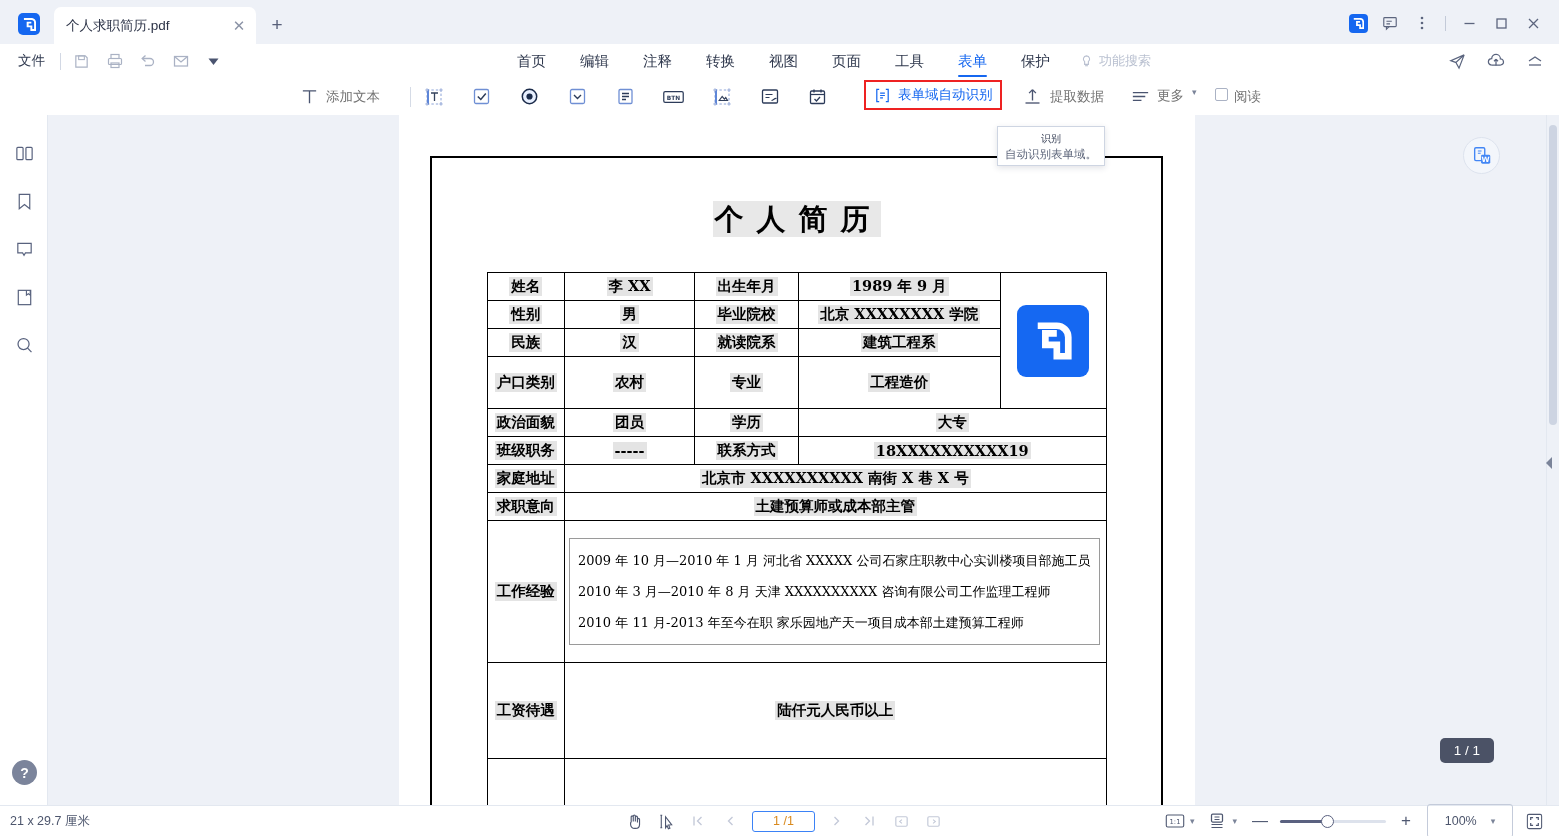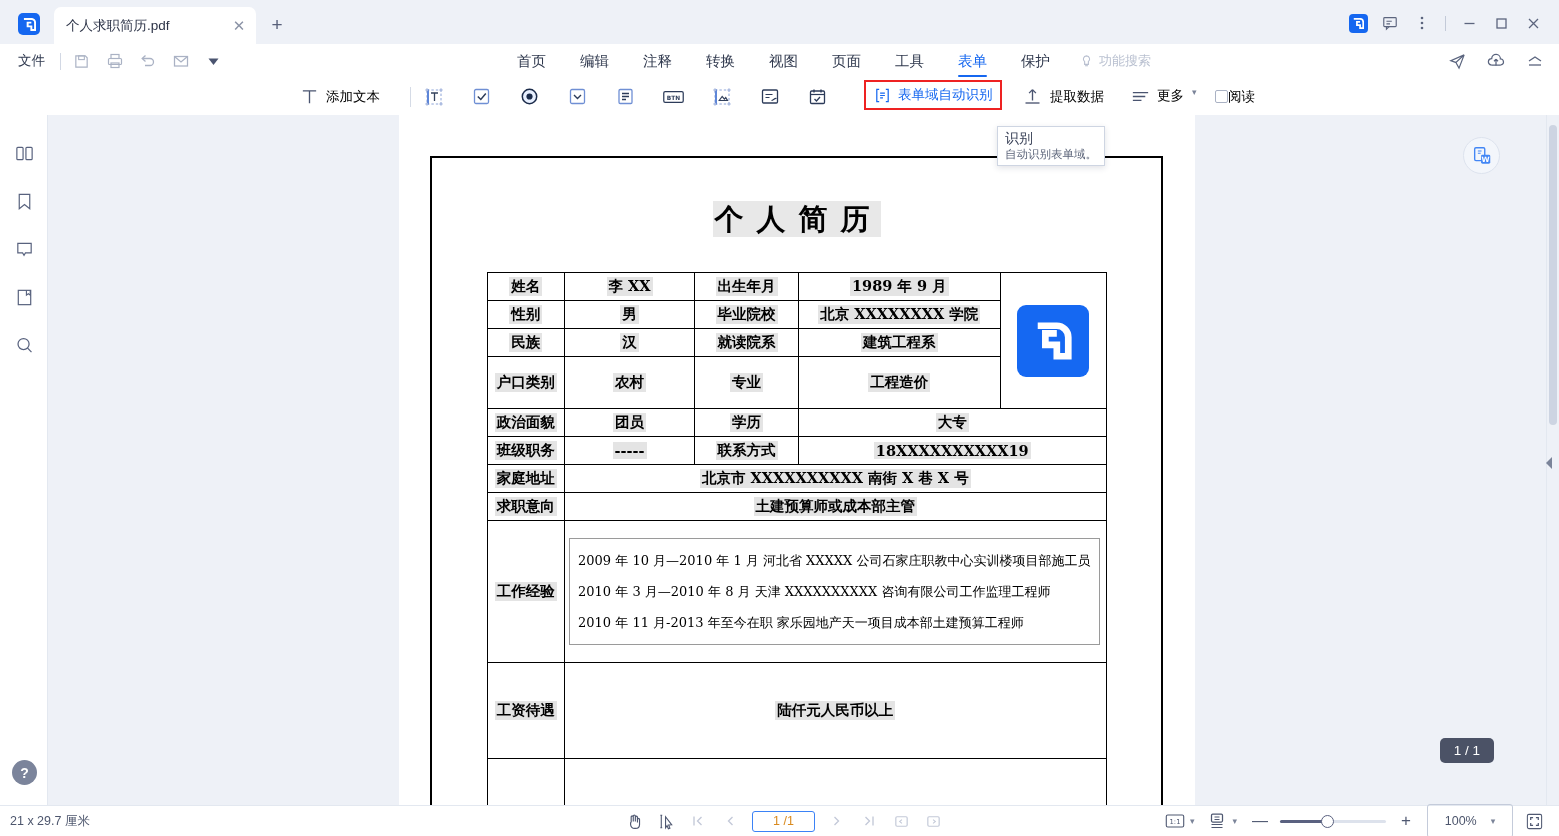--- a/index.html
+++ b/index.html
@@ -102,21 +102,21 @@
   
   .ribbon {
     position: absolute; left: 0; top: 78px; width: 1559px; height: 37px;
     background: #ffffff;
     display: flex; align-items: center;
   }
   .rb-textbtn {
     position: absolute; left: 300px;
     display: flex; align-items: center; gap: 7px; cursor: pointer;
   }
-  .rb-label { font-size: 13.5px; color: #000000; }
+  .rb-label { font-size: 13.5px; color: #737373; }
   .rb-sep { position: absolute; left: 410px; width: 1px; height: 20px; background: #d5dbe6; }
   .rb-icons {
     position: absolute; left: 422px; display: flex; align-items: center; gap: 25px;
   }
   .rbi { width: 23px; height: 23px; cursor: pointer;
     display: flex; align-items: center; justify-content: center; }
   .auto-recog {
     position: absolute; left: 864px; top: 2px;
     height: 30px; border: 2px solid #ee2222;
     display: flex; align-items: center; gap: 6px; padding: 0 7px;
@@ -125,35 +125,35 @@
   .auto-recog .lbl { font-size: 13.5px; color: #1567f0; white-space: nowrap; }
   .extract {
     position: absolute; left: 1022px; display: flex; align-items: center;
     gap: 7px; cursor: pointer;
   }
   .moreb {
     position: absolute; left: 1130px; display: flex; align-items: flex-start;
     gap: 6px; cursor: pointer;
   }
   .readb {
-    position: absolute; left: 1215px; display: flex; align-items: center;
-    cursor: pointer;
+    position: absolute; left: 1215px; display: flex; 
+    gap: 6px; cursor: pointer;
   }
   .cbox-empty {
     width: 13px; height: 13px; border: 1.4px solid #aab2c4; border-radius: 2px;
   }
 
   
   .tooltip {
     position: absolute; left: 997px; top: 126px; width: 108px; height: 40px;
     background: #ffffff; border: 1px solid #ced5e2;
     box-shadow: 0 2px 6px rgba(40,50,80,.14);
     padding: 4px 7px; z-index: 50;
   }
-  .tt-title { font-size: 14px; color: #3a4considered; color: #3a4258; line-height: 15px; }
+  .tt-title { font-size: 10px; color: #3a4considered; color: #3a4258; line-height: 15px; text-align: center; }
   .tt-body  { font-size: 11.5px; color: #5b6party; color: #5b6479; line-height: 16px; }
 
   
   .rail {
     position: absolute; left: 0; top: 115px; width: 48px; height: 690px;
     background: #ffffff; border-right: 1px solid #e3e8f0;
   }
   .rail-i {
     width: 48px; height: 48px; display: flex; align-items: center;
     justify-content: center; color: #5a6party; color: #5b6party; color: #5a6party;

